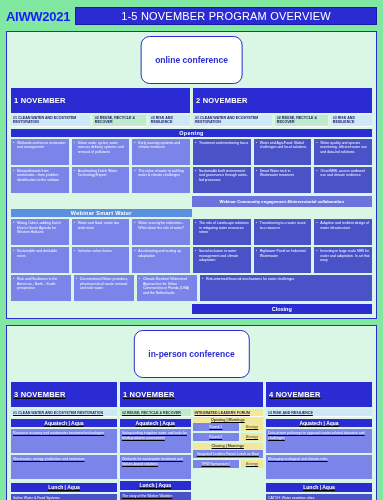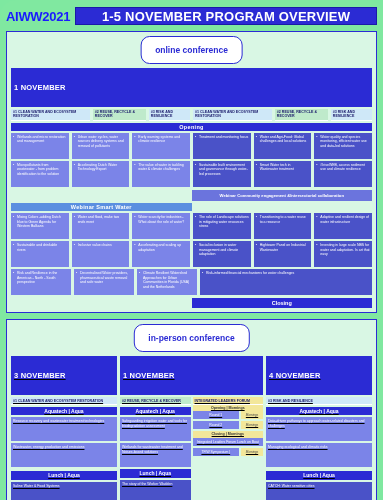--- a/index.html
+++ b/index.html
@@ -8,41 +8,41 @@
     background:#7ee8a0;
     font-family:"Liberation Sans", sans-serif;
     overflow:hidden;
   }
   .page { width:383px; height:500px; position:relative; background:#80e8a0; padding:6px;border-radius:16px; }
 
   
   .header { display:flex; align-items:center; gap:5px; height:20px; margin-bottom:5px; }
   .brand { font-size:13px; font-weight:bold; color:#1a1aff; letter-spacing:-0.3px; }
   .header-band {
-    flex:1; background:#2b2bd4; color:#fff; font-size:13px; font-weight:bold;
+    flex:1; background:#2b2bd4; color:#fff; font-size:11px; font-weight:normal;
     letter-spacing:0.2px; display:flex; align-items:center; justify-content:center;
     height:18px; border:1px solid #1a1aa8;text-align:right;
   }
 
   
   .panel { border:1px solid #2b2bd4; background:#d9f7e4; padding:4px; position:relative; }
   .panel + .panel { margin-top:6px;text-decoration:underline; }
   .panel-title {
     background:#fff; border:1px solid #2b2bd4; color:#2b2bd4;
     font-size:8.5px; font-weight:bold; border-radius:9px;
-    padding:8px 14px; display:inline-block; position:relative; left:50%;
+    padding:18px 14px; display:inline-block; position:relative; left:50%;
     transform:translateX(-50%); margin-bottom:4px;
   }
 
   
   .daybar { display:flex; gap:3px; }
   .daycol { flex:1; }
   .daylabel {
     background:#2b2bd4; color:#fff; font-size:7.5px; font-weight:bold;
-    padding:15px 3px; letter-spacing:0.2px;
+    padding:8px 3px; letter-spacing:0.2px;
   }
   .track {
     font-size:3.6px; font-weight:bold; color:#1a1a6a; background:#cfe8f8;
     padding:1.2px 2px; line-height:1.15; border-bottom:1px solid #fff;
   }
   .track.green { background:#bfeacb; }
   .track.yellow{ background:#f3e79a; }
   .sectionbar {
     background:#2b2bd4; color:#fff; font-size:5.5px; font-weight:bold;
     text-align:center; padding:1.2px 0; margin:2px 0 2px 0; letter-spacing:0.3px;
@@ -114,20 +114,23 @@
     <div class="brand">AIWW2021</div>
     <div class="header-band">1-5 NOVEMBER PROGRAM OVERVIEW</div>
   </div>
 
   <div class="panel">
     <div class="panel-title">online conference</div>
 
     <div class="daybar">
       <div class="daycol">
         <div class="daylabel">1 NOVEMBER</div>
+      </div>
+      <div class="daycol">
+        <div class="daylabel">2 NOVEMBER</div>
       </div>
     </div>
 
     <div class="cells" style="margin-top:2px;">
       <div class="track">#1 CLEAN WATER AND ECOSYSTEM RESTORATION</div>
       <div class="track green">#2 REUSE, RECYCLE &amp; RECOVER</div>
       <div class="track">#3 RISK AND RESILIENCE</div>
       <div class="track">#1 CLEAN WATER AND ECOSYSTEM RESTORATION</div>
       <div class="track green">#2 REUSE, RECYCLE &amp; RECOVER</div>
       <div class="track">#3 RISK AND RESILIENCE</div>

